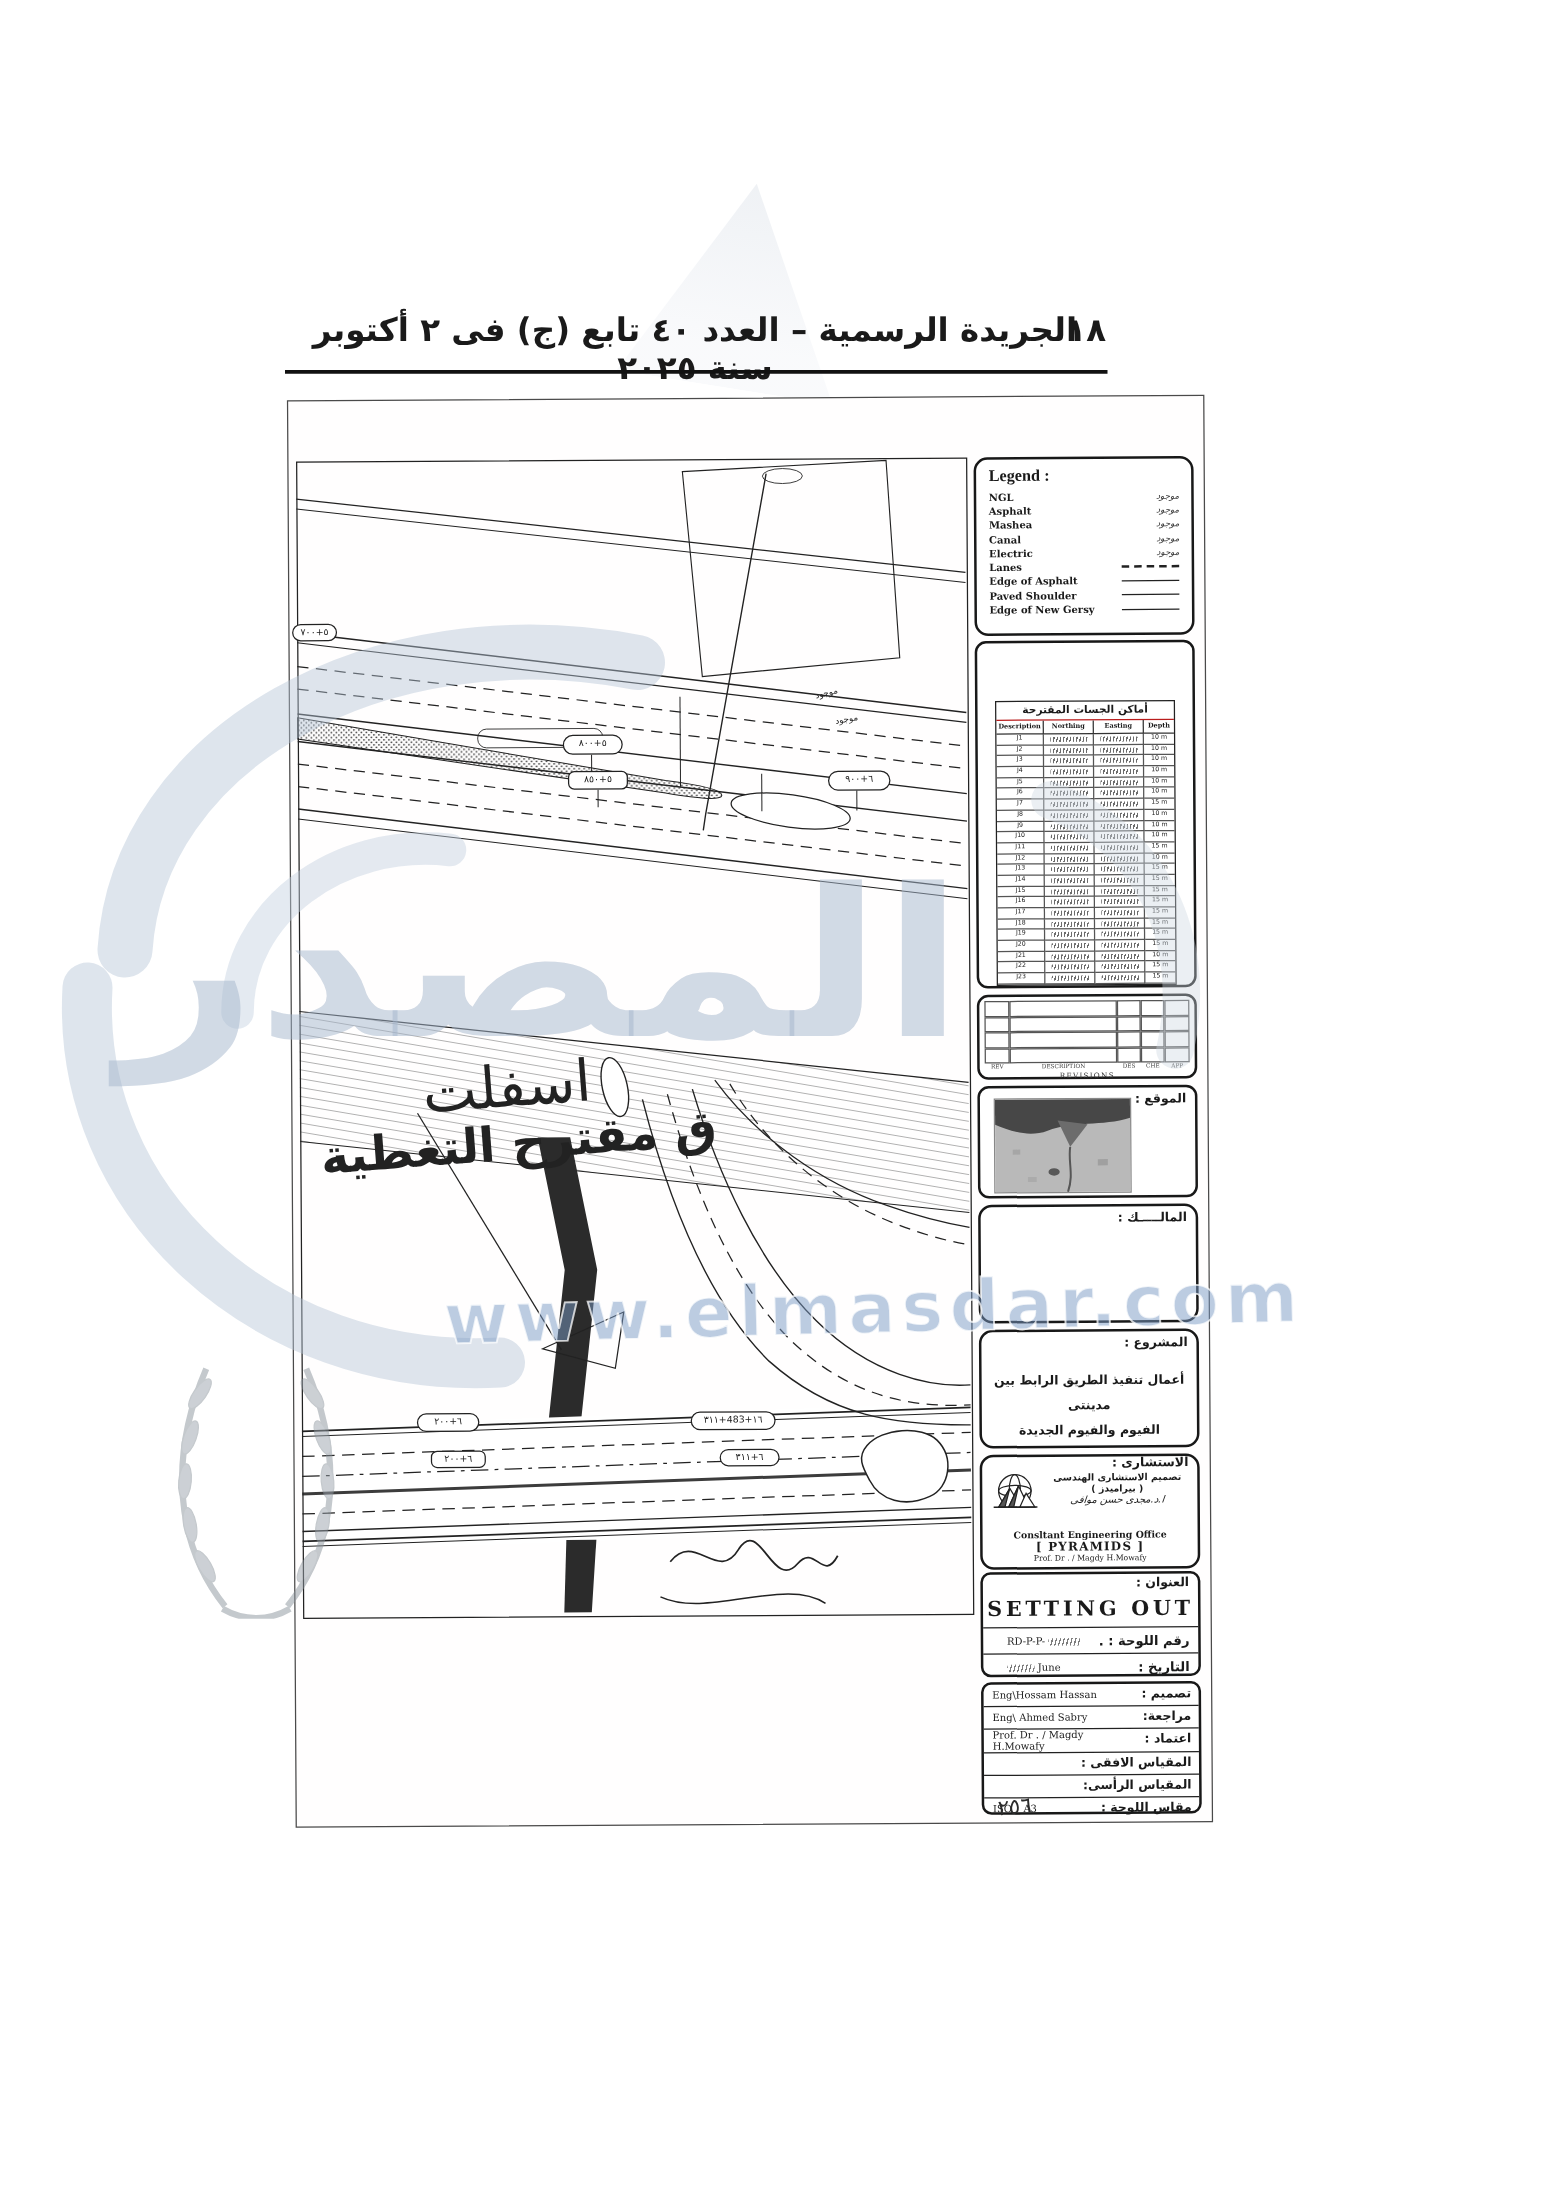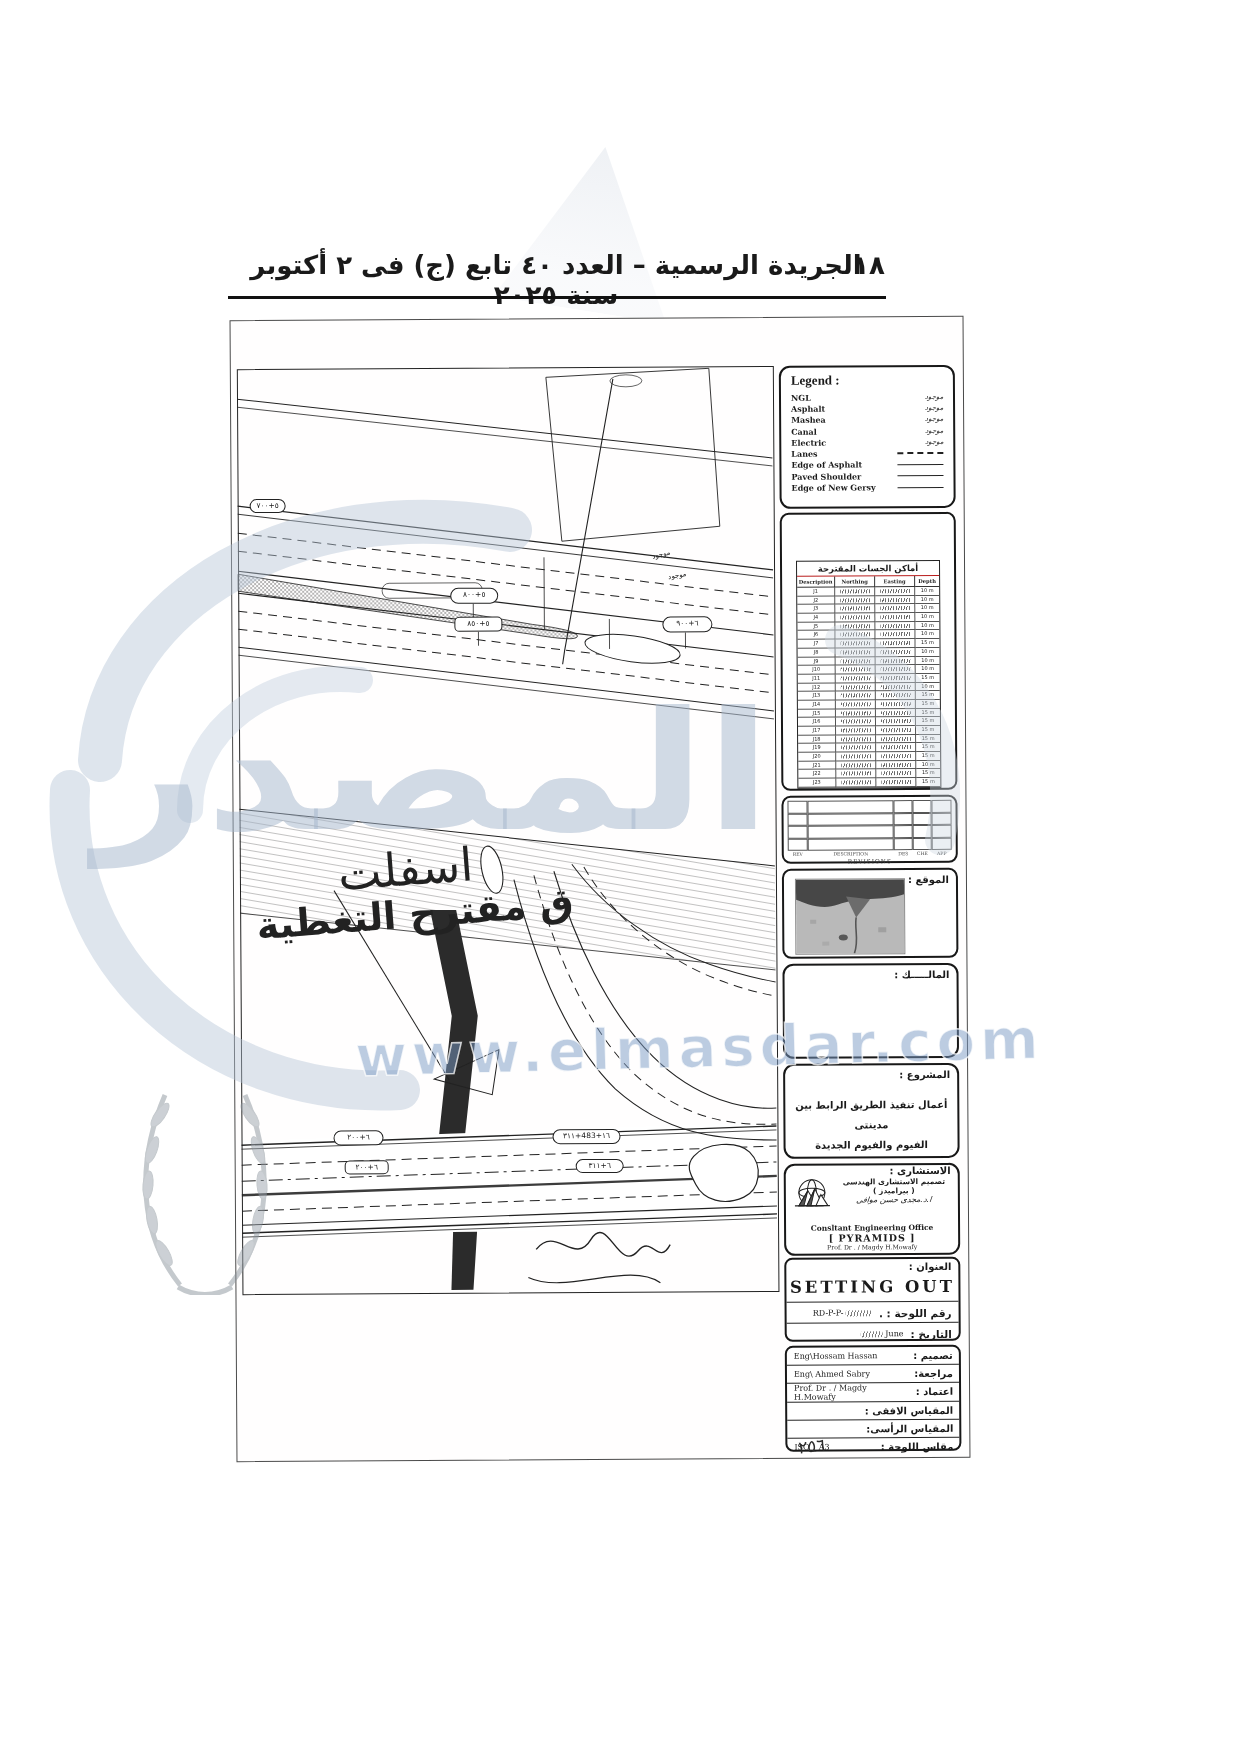--- a/index.html
+++ b/index.html
@@ -18,21 +18,21 @@
 
   
   #sheet{position:absolute;left:233px;top:318px;width:732px;height:1140px;z-index:10;
          background:#fffefe;border:1.5px solid #4a4a4a;transform:rotate(-0.35deg);}
   #draw-border{position:absolute;left:6px;top:48px;width:535px;height:924px;border:1.8px solid #222;}
   #draw-svg{position:absolute;left:0;top:0;width:732px;height:1140px;}
 
   
   .bub{position:absolute;border:1px solid #222;border-radius:9px;background:#fff;
        font-size:7.5px;line-height:11px;text-align:center;direction:rtl;z-index:12;}
-  .st1{left:18px;top:178px;width:34px;height:12px;}
+  .st1{left:2px;top:178px;width:34px;height:12px;}
   .st2{left:218px;top:268px;width:46px;height:14px;}
   .st3{left:222px;top:297px;width:46px;height:13px;border-radius:5px;}
   .st4{left:430px;top:298px;width:48px;height:14px;}
   .st5{left:98px;top:810px;width:48px;height:13px;}
   .st6{left:109px;top:840px;width:42px;height:12px;border-radius:5px;}
   .st7{left:317px;top:810px;width:66px;height:13px;}
   .st8{left:340px;top:840px;width:46px;height:12px;}
   .hand-note{position:absolute;z-index:12;color:#222;}
   .asphalt-note{left:104px;top:522px;font-size:46px;font-weight:500;transform:rotate(-4deg);}
   .covering-note{left:22px;top:572px;font-size:38px;font-weight:600;transform:rotate(-4deg);}
@@ -103,21 +103,21 @@
   .cons-logo{position:absolute;left:6px;top:10px;}
 
   
   #titleblock{top:940px;height:84px;border-radius:8px;}
   .tb-title{margin-top:18px;text-align:center;font-family:"DejaVu Serif",serif;
             font-weight:bold;font-size:16.5px;letter-spacing:3px;}
   .tb-row{position:absolute;left:0;right:0;height:21px;border-top:1.5px solid #222;
           display:flex;flex-direction:row-reverse;align-items:center;}
   .tb-row1{top:42px;} .tb-row2{top:63px;}
   .tb-lab{font-size:10.5px;font-weight:bold;direction:rtl;padding:0 7px;white-space:nowrap;}
-  .tb-val{flex:1;font-family:"DejaVu Serif",serif;font-size:8px;direction:ltr;text-align:right;padding-left:19px;}
+  .tb-val{flex:1;font-family:"DejaVu Serif",serif;font-size:8px;direction:ltr;text-align:left;padding-left:19px;}
   .scr{display:inline-block;height:6px;border-radius:2px;opacity:.7;vertical-align:middle;
        background:repeating-linear-gradient(105deg,#444 0 1px,transparent 1px 3px);}
 
   
   #signatures{top:1028px;height:106px;border-radius:8px;}
   .sg-row{display:flex;flex-direction:row-reverse;align-items:center;height:17.2px;
           border-bottom:1px solid #222;}
   .sg-row:last-child{border-bottom:none;}
   .sg-lab{font-size:10px;font-weight:bold;direction:rtl;padding:0 6px;white-space:nowrap;}
   .sg-val{flex:1;font-family:"DejaVu Serif",serif;font-size:8px;direction:ltr;text-align:left;padding-left:7px;}

